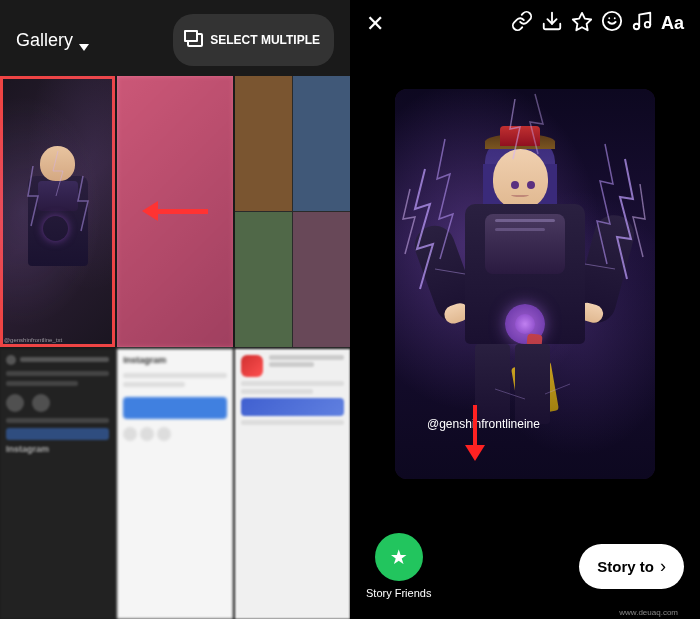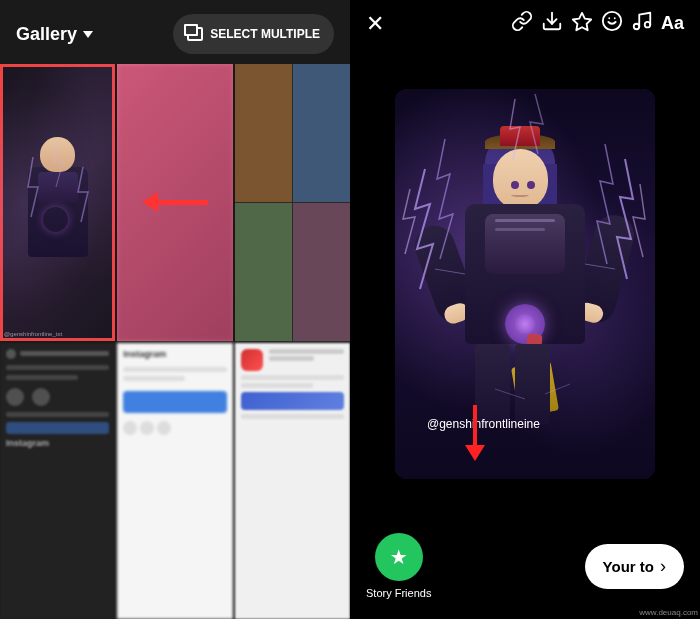--- a/index.html
+++ b/index.html
@@ -24,25 +24,25 @@
     .gallery-header {
       display: flex;
       align-items: center;
       justify-content: space-between;
       padding: 14px 16px 10px 16px;
       background: #1a1a1a;
     }
 
     .gallery-title {
       display: flex;
-      align-items: center;
+      align-items: flex-end;
       gap: 6px;
       color: #fff;
       font-size: 18px;
-      font-weight: 700;
+      font-weight: 400;
       cursor: pointer;
     }
 
     .chevron-down {
       width: 0;
       height: 0;
       border-left: 5px solid transparent;
       border-right: 5px solid transparent;
       border-top: 7px solid #fff;
       display: inline-block;
@@ -51,21 +51,21 @@
     .select-multiple-btn {
       display: flex;
       align-items: center;
       gap: 7px;
       background: #333;
       border: none;
       border-radius: 20px;
       color: #fff;
       font-size: 12px;
       font-weight: 600;
-      padding: 13px 14px;
+      padding: 19px 14px;
       cursor: pointer;
     }
 
     .select-multiple-icon {
       width: 16px;
       height: 14px;
       border: 2px solid #fff;
       border-radius: 2px;
       position: relative;
       display: inline-block;
@@ -832,19 +832,19 @@
       <div class="story-option">
         <div class="story-option-icon close-friends-icon">
           <span class="cf-star">★</span>
         </div>
         <span class="option-label">Story Friends</span>
       </div>
 
     </div>
 
     <button class="send-to-btn">
-      <span>Your to</span>
+      <span>Story to</span>
       <span style="font-size:18px;font-weight:400;">›</span>
     </button>
   </div>
 
-  <div class="watermark" style="position:absolute;bottom:2px;right:2px;">www.deuaq.com</div>
+  <div class="watermark" style="position:absolute;bottom:2px;right:22px;">www.deuaq.com</div>
 </div>
 
 </body></html>

